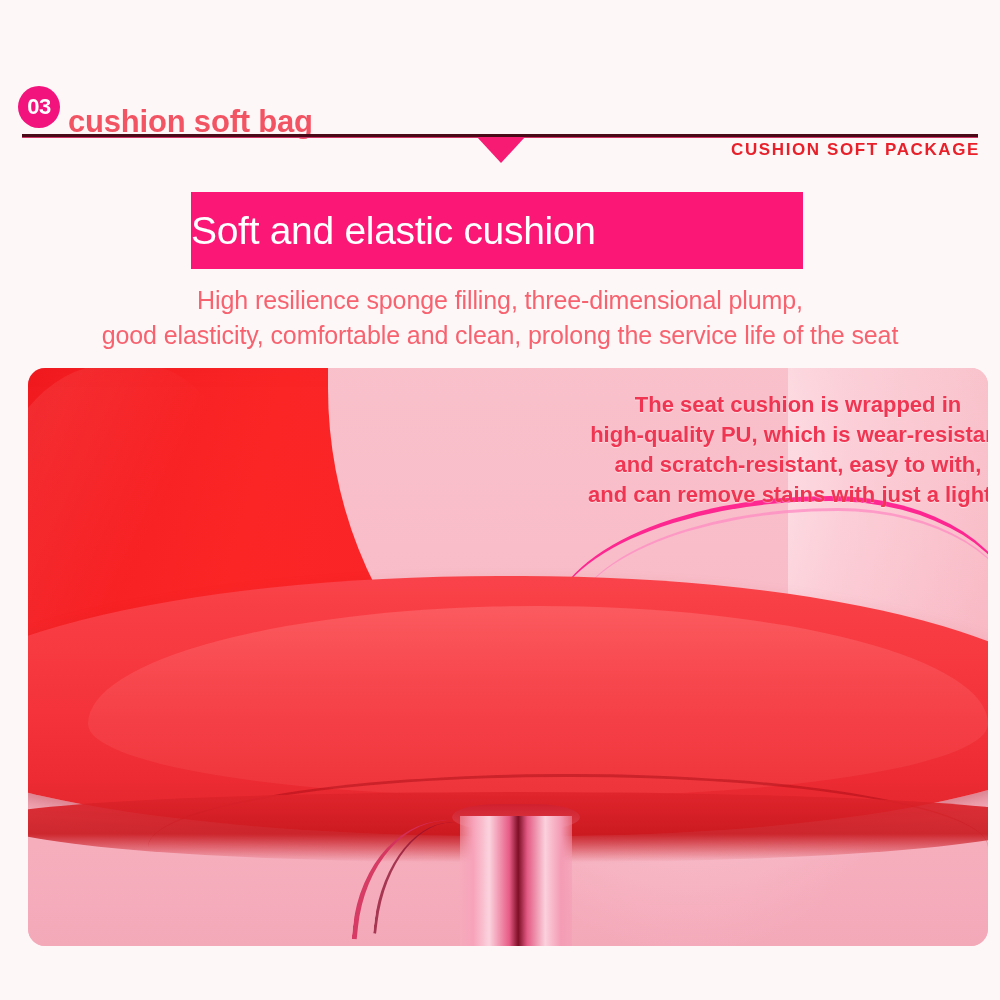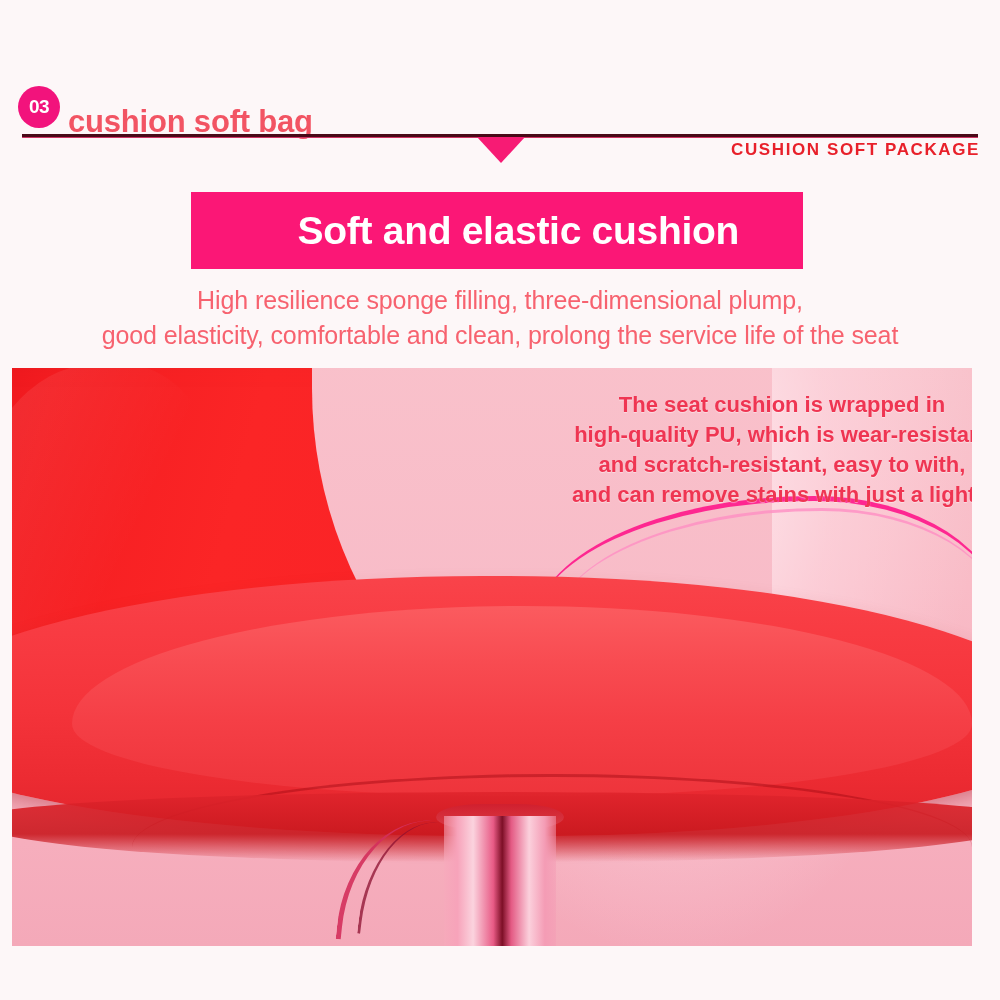--- a/index.html
+++ b/index.html
@@ -29,21 +29,21 @@
   }
   .badge {
     position: absolute;
     left: 18px;
     top: 86px;
     width: 42px;
     height: 42px;
     border-radius: 50%;
     background: #f2137c;
     color: #ffffff;
-    font-size: 19px;
+    font-size: 22px;
     font-weight: bold;
     line-height: 42px;
     text-align: center;
     letter-spacing: -0.5px;
   }
   .kicker {
     position: absolute;
     left: 68px;
     top: 84px;
     font-size: 31px;
@@ -94,24 +94,24 @@
     height: 77px;
     background: #fb1776;
   }
   .banner-text {
     position: absolute;
     left: 0;
     top: 0;
     width: 548px;
     height: 77px;
     line-height: 77px;
-    text-align: right;
+    text-align: left;
     color: #ffffff;
     font-size: 39px;
-    font-weight: bold;
+    font-weight: normal;
     letter-spacing: -0.3px;
   }
 
   
   .subcopy {
     position: absolute;
     left: 0;
     top: 283px;
     width: 1000px;
     text-align: center;
@@ -122,26 +122,27 @@
   }
   .subcopy .line {
     display: block;
     white-space: nowrap;
     text-align: center;
   }
 
   
   .photo {
     position: absolute;
-    left: 12px;
+    left: 28px;
     top: 368px;
     width: 960px;
     height: 578px;
     overflow: hidden;
     background: #f7b9c4;
+    border-radius: 17px;
   }
   .photo-bg {
     position: absolute;
     inset: 0;
     background:
       linear-gradient(to bottom,
         #f9c3cc 0%,
         #f9bcc7 38%,
         #f7b3c0 62%,
         #f6aebd 82%,

